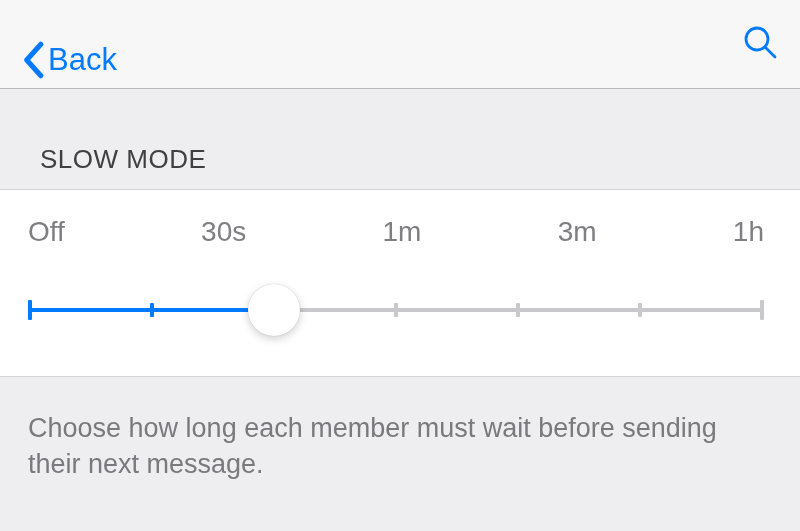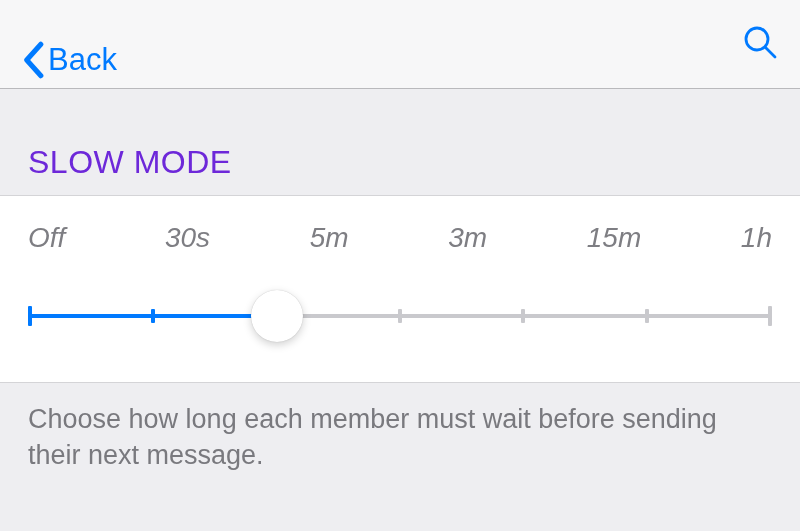--- a/index.html
+++ b/index.html
@@ -37,31 +37,30 @@
     color: #000;
     pointer-events: none;
   }
   .search-btn {
     margin-left: auto;
     color: #007aff;
   }
   .search-btn svg { width: 36px; height: 36px; }
 
   .section-header {
-    padding: 55px 28px 14px 28px;
-    font-size: 32px;
+    padding: 55px 28px 14px 40px;
+    font-size: 26px;
     letter-spacing: 0.5px;
-    color: #6d28d9;
+    color: #404040;
   }
   .panel {
     background: #fff;
     border-top: 1px solid #d4d4d7;
     border-bottom: 1px solid #d4d4d7;
-    padding: 26px 28px 44px 28px;
-    font-style: italic;
+    padding: 26px 36px 44px 28px;
   }
   .labels {
     display: flex;
     justify-content: space-between;
     font-size: 28px;
     color: #7e7e83;
     margin-bottom: 40px;
   }
   .labels span { display: block; min-width: 1px; }
 
@@ -110,20 +109,21 @@
     border-radius: 50%;
     transform: translate(-50%, -50%);
     box-shadow: 0 3px 8px rgba(0,0,0,0.18), 0 0 1px rgba(0,0,0,0.25);
   }
 
   .footer-text {
     padding: 18px 28px 0 28px;
     font-size: 27px;
     line-height: 1.35;
     color: #79797e;
+    margin-top: 15px;
   }
 </style>
 </head>
 <body>
 
 <div class="navbar">
   <div class="back-btn">
     <svg viewBox="0 0 14 24" fill="none">
       <polyline points="12,2 3,12 12,22" stroke="#007aff" stroke-width="3.2" stroke-linecap="round" stroke-linejoin="round"></polyline>
     </svg>
@@ -136,23 +136,22 @@
     </svg>
   </div>
 </div>
 
 <div class="section-header">SLOW MODE</div>
 
 <div class="panel">
   <div class="labels">
     <span>Off</span>
     <span>30s</span>
-    <span>5m</span>
+    <span>1m</span>
     <span>3m</span>
-    <span>15m</span>
     <span>1h</span>
   </div>
   <div class="slider">
     <div class="track"></div>
     <div class="track-filled"></div>
     <div class="tick blue" style="left:0%"></div>
     <div class="tick blue small" style="left:16.666%"></div>
     <div class="tick grey small" style="left:50%"></div>
     <div class="tick grey small" style="left:66.666%"></div>
     <div class="tick grey small" style="left:83.333%"></div>

